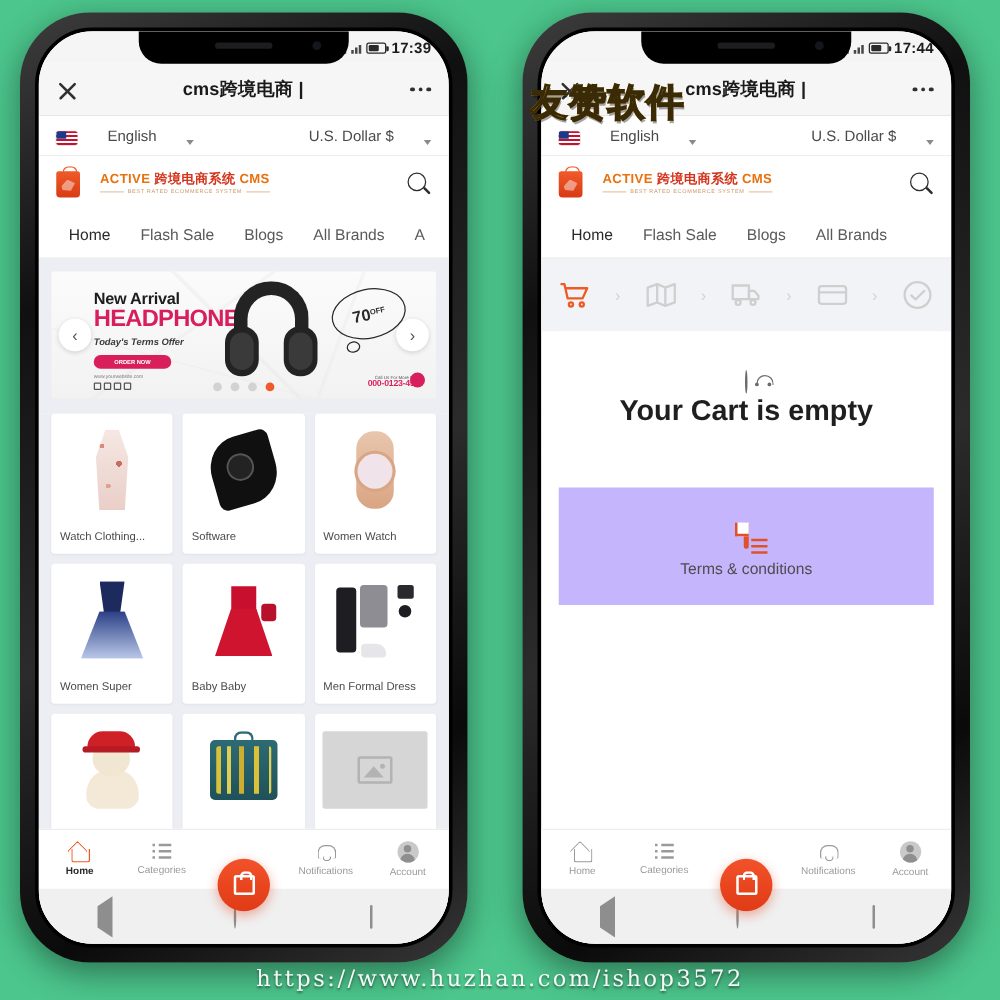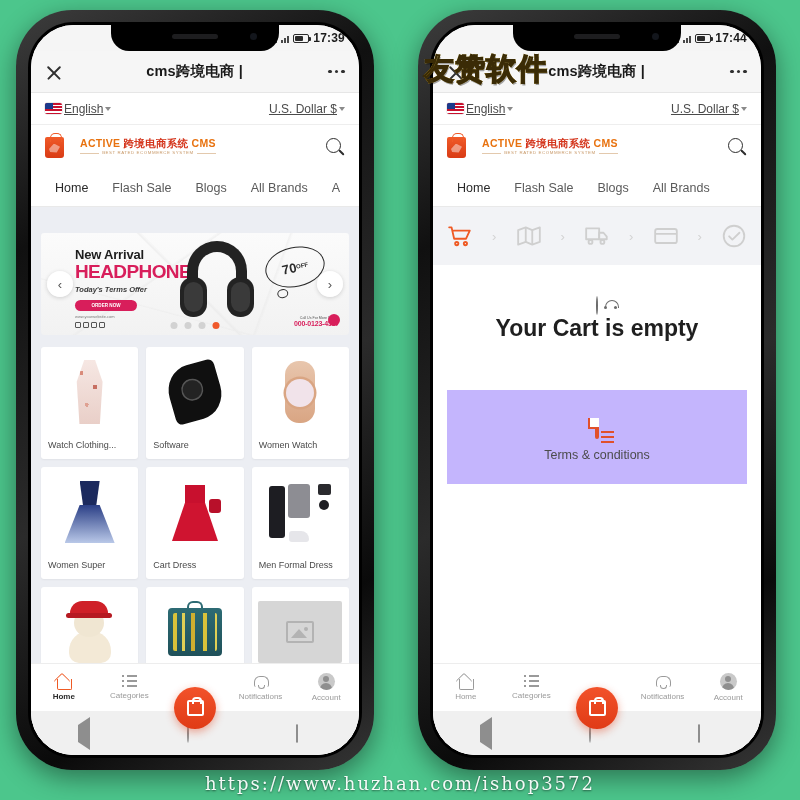--- a/index.html
+++ b/index.html
@@ -87,21 +87,21 @@
 
   
   .page { position:absolute; top:68px; bottom:0; left:0; right:0; background:#fff; overflow:hidden; }
 
   
   .localebar {
     height: 32px; display:flex; align-items:center; justify-content:space-between;
     padding: 0 14px; font-size: 12px; color:#4a4a4a; background:#fff;
     border-bottom:1px solid #eeeeee;
   }
-  .locale-left { display:flex; align-items:center; gap:2px;text-decoration:underline; }
+  .locale-left { display:flex; align-items:flex-end; gap:24px; }
   .flag {
     width:17px;height:11px;border-radius:2px;overflow:hidden;position:relative;
     background: repeating-linear-gradient(#c8102e 0 1.6px, #fff 1.6px 3.2px);
     box-shadow: 0 0 0 .5px rgba(0,0,0,.15);
   }
   .flag::before{content:"";position:absolute;left:0;top:0;width:8px;height:6px;background:#1b3a8c;}
   .caret { width:0;height:0;border-left:3.4px solid transparent;border-right:3.4px solid transparent;border-top:4px solid #8a8a8a;}
 
   
   .logorow {
@@ -147,21 +147,20 @@
   }
   .navtab.active { color:#2a2a2a; }
 
   
   .heroWrap { background:#eceef3; padding:10px 10px 12px; }
   .hero {
     position:relative; height:102px; border-radius:3px; overflow:hidden;
     background:
       radial-gradient(circle at 18% 30%, rgba(0,0,0,.03) 0 2px, transparent 2px),
       linear-gradient(#fbfbfb,#f2f2f2);
-    margin-top: 16px;
   }
   .hero .crack{
     position:absolute;inset:0;opacity:.5;
     background:
       linear-gradient(45deg, transparent 48%, #e6e6e6 48.5%, transparent 49.5%),
       linear-gradient(-35deg, transparent 60%, #e8e8e8 60.4%, transparent 61.4%),
       linear-gradient(15deg, transparent 30%, #eaeaea 30.4%, transparent 31.2%),
       linear-gradient(110deg, transparent 72%, #e9e9e9 72.4%, transparent 73.2%);
   }
   .hero-txt { position:absolute; left:34px; top:14px; }
@@ -342,21 +341,21 @@
     position:absolute;left:0;right:0;bottom:0;height:44px;background:#f0f0f0;
     display:flex;align-items:center;justify-content:space-around; z-index:20;
   }
   .androidnav .b { width:16px;height:16px; cursor:pointer;}
   .an-back{width:0;height:0;border-top:8px solid transparent;border-bottom:8px solid transparent;border-right:12px solid #8e8e8e;}
   .an-home{width:15px;height:15px;border:1.6px solid #8e8e8e;border-radius:50%;}
   .an-rec{width:14px;height:14px;border:1.6px solid #8e8e8e;border-radius:1.5px;}
 
   
   .wm-cn {
-    position:absolute; left:424px; top:49px; z-index:60;
+    position:absolute; left:424px; top:62px; z-index:60;
     font-size:30px; font-weight:900; letter-spacing:1px;
     font-family:"DejaVu Sans", sans-serif;
     background: linear-gradient(#fff6b0 10%, #f3cf3a 40%, #c99310 70%, #f6e07a 100%);
     -webkit-background-clip: text; background-clip: text; color: transparent;
     -webkit-text-stroke: 1.2px #3a2b06;
     text-shadow: 1px 2px 0 rgba(0,0,0,.35);
   }
   .wm-url {
     position:absolute; left:0; right:0; bottom:6px; text-align:center; z-index:60;
     font-family:"DejaVu Serif", serif; font-size:18px; letter-spacing:2px;
@@ -517,21 +516,21 @@
             <div class="cap">Women Super</div>
           </div>
           <div class="card">
             <div class="thumb">
                 <span class="art a-red">
                   <span class="top"></span>
                   <span class="skirt"></span>
                   <span class="bow"></span>
                 </span>
               </div>
-            <div class="cap">Cart Dress</div>
+            <div class="cap">Baby Baby</div>
           </div>
           <div class="card">
             <div class="thumb">
                 <span class="art a-men">
                   <span class="pant"></span>
                   <span class="shirt"></span>
                   <span class="sq"></span>
                   <span class="wt"></span>
                   <span class="shoe"></span>
                 </span>

